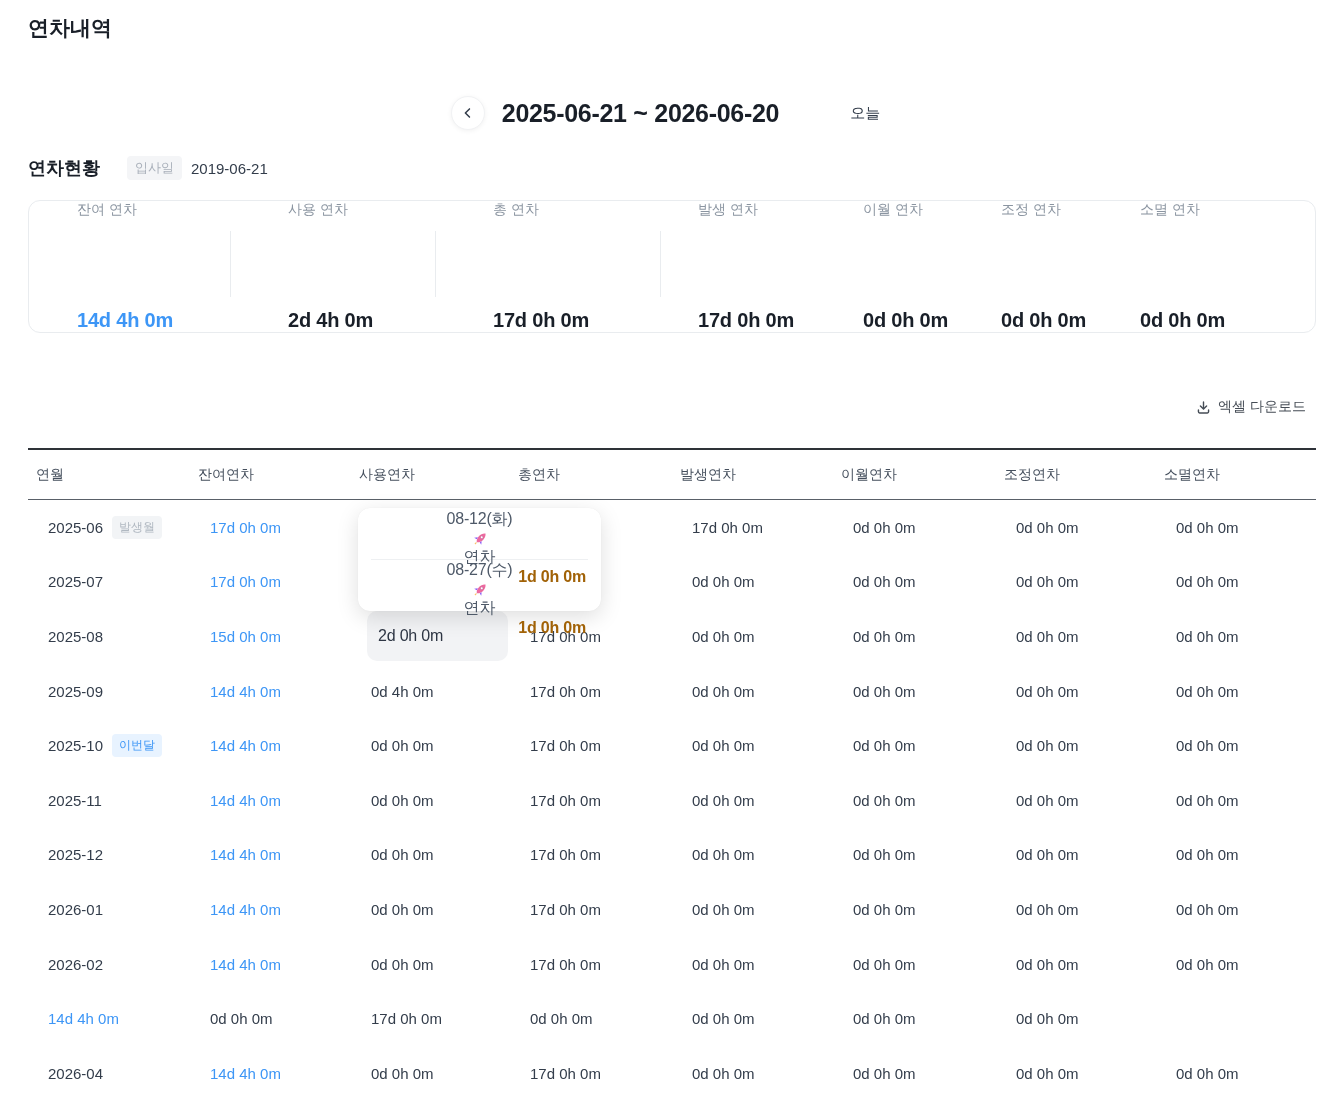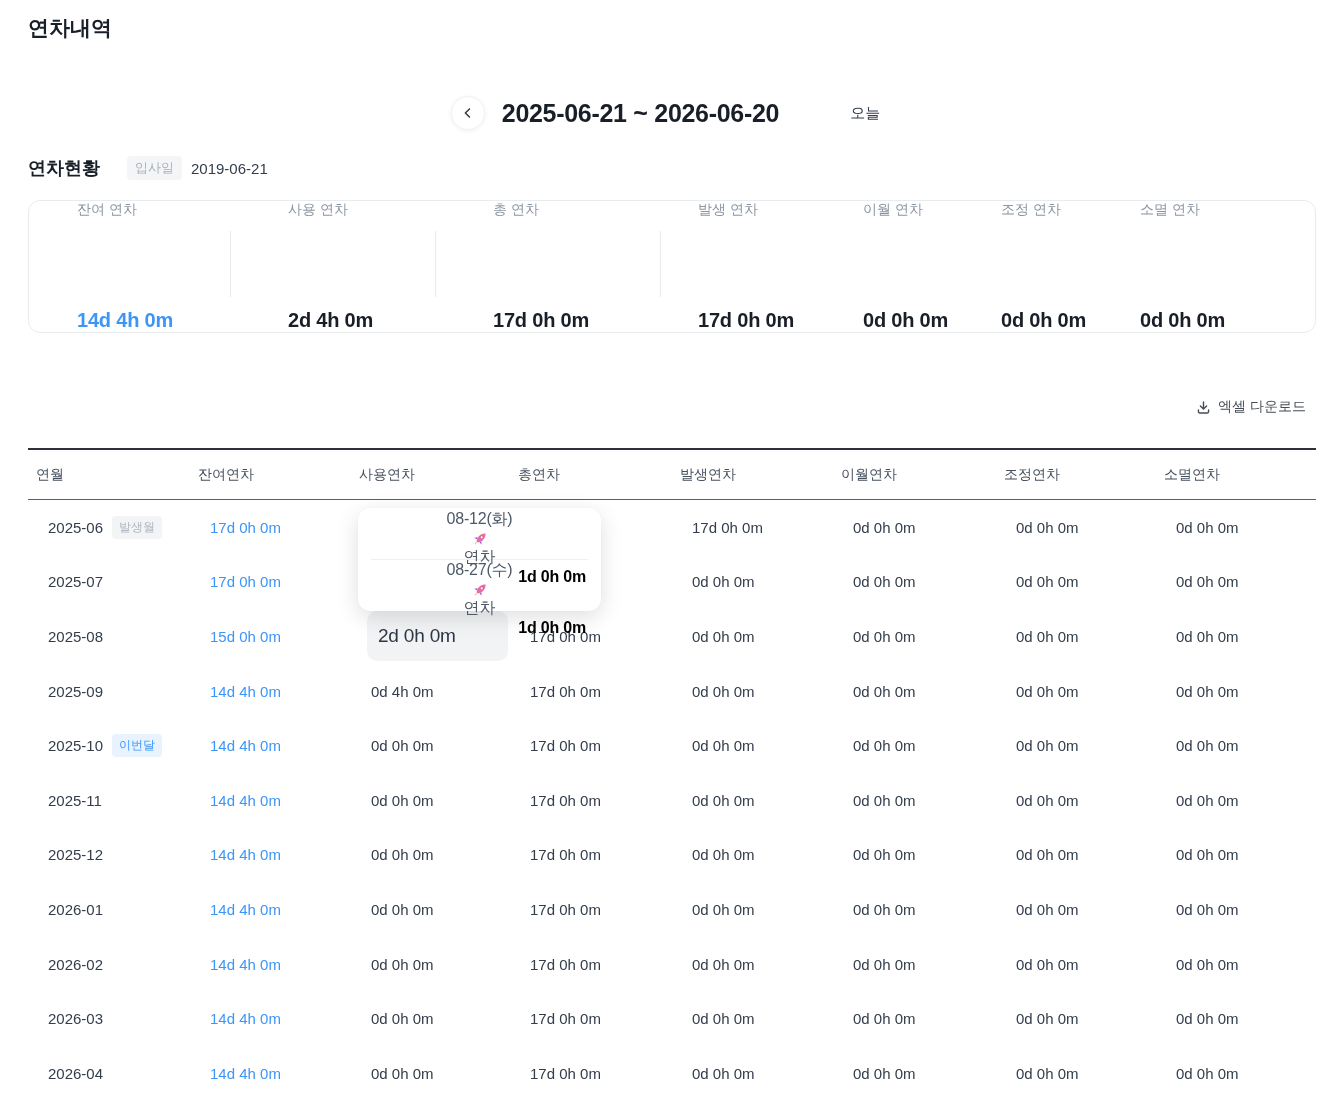--- a/index.html
+++ b/index.html
@@ -70,34 +70,34 @@
   .t-cell { display:flex; align-items:center; padding-left:8px; font-size:15px; color:#333d4b; }
   .t-body .t-row { height:54.6px; cursor:default;margin-left:12px; }
   .cell-remain { color:#3d96f6; }
   .month-badge { margin-left:9px; font-size:12px; border-radius:4px; padding:3px 7px; white-space:nowrap; }
   .month-badge.gray { background:#f2f4f6; color:#b0b8c1; }
   .month-badge.blue { background:#e8f3ff; color:#3d96f6; }
   .used-wrap { display:inline-flex; align-items:center; }
   .used-wrap.hl {
     width:141px; height:50px; margin-left:-4px; padding-left:11px;
     background:#f2f3f5; border-radius:10px;
-    font-size:19px; font-weight:500; color:#2e3644; letter-spacing:-.2px;
+    font-size:16px; font-weight:500; color:#2e3644; letter-spacing:-.2px;
   }
 
   
   .tooltip {
     position:absolute; left:358px; top:508px; width:243px; z-index:20;
     background:#fff; border-radius:12px;
     box-shadow:0 6px 22px rgba(0,0,0,.13), 0 0 1px rgba(0,0,0,.08);
     padding:1px 0;
   }
   .tooltip-entry { height:50px; display:flex; align-items:center; padding:0 15px; font-size:16px; color:#4e5968;flex-direction:column; }
   .tooltip-entry .tt-date { letter-spacing:-.2px; }
   .tooltip-entry .tt-icon { margin:0 7px 0 9px; display:flex; }
-  .tooltip-entry .tt-value { margin-left:auto; font-weight:700; color:#000000; letter-spacing:-.2px; }
+  .tooltip-entry .tt-value { margin-left:auto; font-weight:700; color:#a16207; letter-spacing:-.2px; }
   .tooltip-divider { height:1px; background:#eef0f2; margin:0 13px; }
 </style>
 </head>
 <body>
 
 <h1 class="page-title">연차내역</h1>
 
 <div class="date-nav">
   <button class="nav-circle-btn">
     <span style="display:flex;">
@@ -292,23 +292,20 @@
     <div class="t-cell">
           <span class="used-wrap">0d 0h 0m</span>
         </div>
     <div class="t-cell">17d 0h 0m</div>
     <div class="t-cell">0d 0h 0m</div>
     <div class="t-cell">0d 0h 0m</div>
     <div class="t-cell">0d 0h 0m</div>
     <div class="t-cell">0d 0h 0m</div>
   </div>
       <div class="t-row">
-    <div class="t-cell">
-          <span class="m-txt">2026-03</span>
-        </div>
     <div class="t-cell cell-remain">14d 4h 0m</div>
     <div class="t-cell">
           <span class="used-wrap">0d 0h 0m</span>
         </div>
     <div class="t-cell">17d 0h 0m</div>
     <div class="t-cell">0d 0h 0m</div>
     <div class="t-cell">0d 0h 0m</div>
     <div class="t-cell">0d 0h 0m</div>
     <div class="t-cell">0d 0h 0m</div>
   </div>

